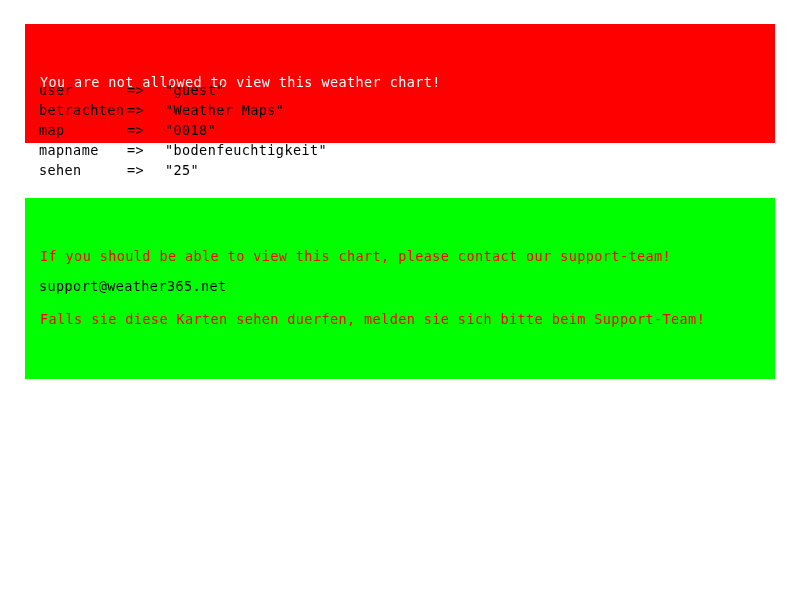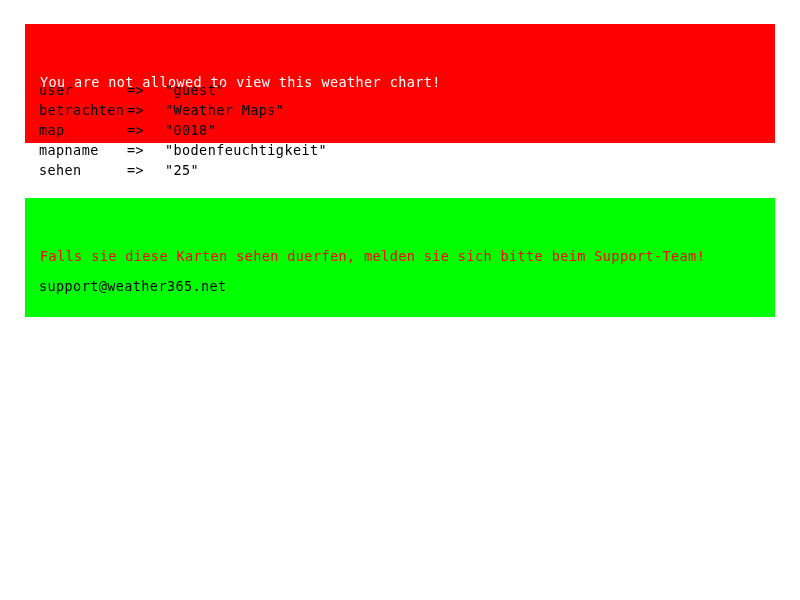--- a/index.html
+++ b/index.html
@@ -116,20 +116,21 @@
       <span class="param-val">"bodenfeuchtigkeit"</span>
     </div>
     <div class="param-row">
       <span class="param-key">sehen</span>
       <span class="param-arrow">=&gt;</span>
       <span class="param-val">"25"</span>
     </div>
   </div>
 
   <div class="banner banner-info">
+    <span class="banner-line">If you should be able to view this chart, please contact our support-team!</span>
     <span class="banner-line">Falls sie diese Karten sehen duerfen, melden sie sich bitte beim Support-Team!</span>
   </div>
 
   <div class="footer">
     <a href="#">support@weather365.net</a>
   </div>
 
 </div>
 
 </body></html>

